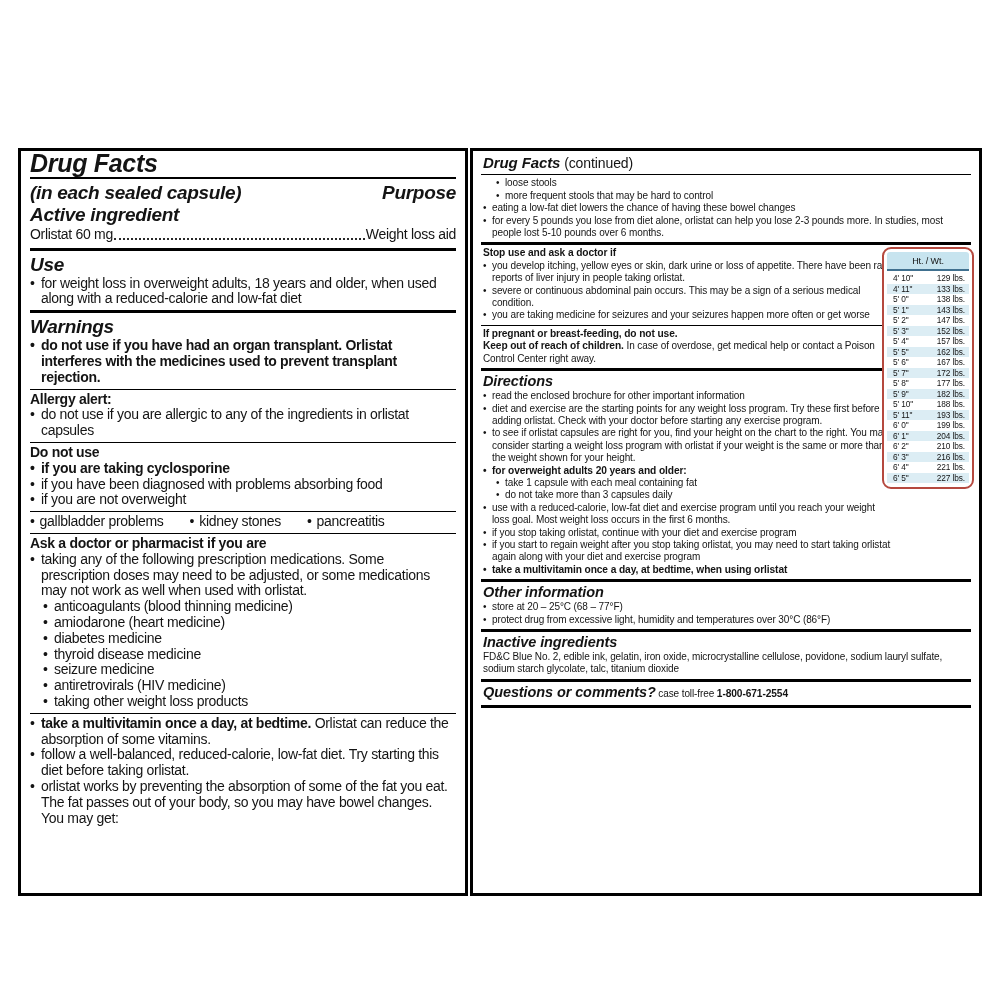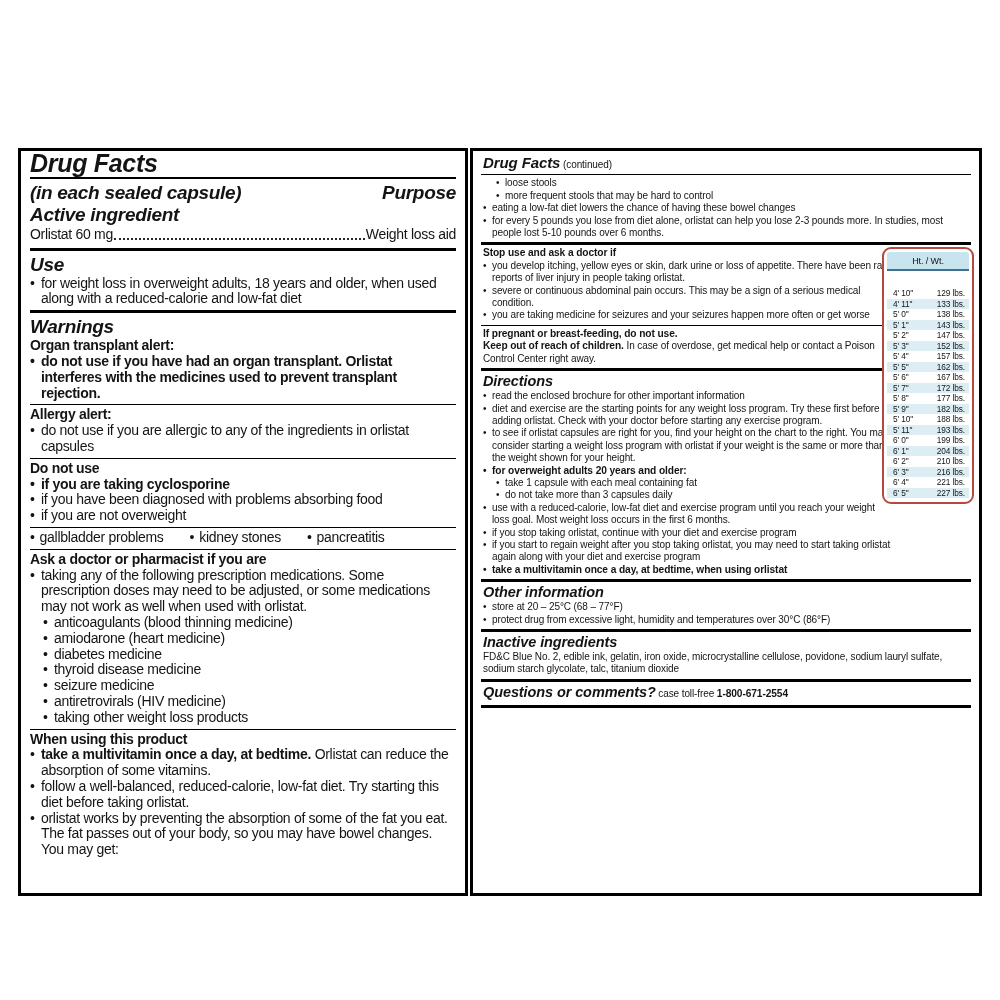--- a/index.html
+++ b/index.html
@@ -24,35 +24,35 @@
   .ai-head{display:flex;justify-content:space-between;align-items:flex-start;}
   .dotrow{display:flex;align-items:flex-end;padding:1px 0 2px 0;}
   .dotfill{flex:1;border-bottom:2px dotted #2a2a2a;margin:0 1px 3px 1px;}
   .inline-bullets{display:flex;gap:26px;}
   .inline-bullets .ib{display:flex;}
   .inline-bullets .ib .d{margin-right:5px;}
 
   
   .rt-titlerow{border-bottom:1.5px solid #000;padding:3px 0 3px 2px;}
   .rt-title-b{font-style:italic;font-weight:bold;font-size:15px;}
-  .rt-title-s{font-size:10px;margin-top:44px;}
+  .rt-title-s{font-size:14px;margin-top:44px;}
   .r-body{font-size:10px;line-height:12.4px;letter-spacing:-0.1px;}
   .h1r{font-style:italic;font-weight:bold;font-size:14.5px;line-height:17px;}
   .lblr{font-weight:bold;font-size:10.2px;}
   .rsec{padding:2px 0 3px 2px;}
   .rrt3{border-top:3px solid #000;}
   .rrt1{border-top:1.2px solid #000;}
   .pad-chart{padding-right:80px;}
   .b .d2{flex:0 0 9px;}
 
   
   .htwt{position:absolute;top:96px;right:5px;width:92px;border:2px solid #b5493f;border-radius:9px;
     background:#fff;padding:3px 3px 4px 3px;box-sizing:border-box;}
   .htwt-head{background:#c7e4ef;text-align:center;font-size:9px;font-weight:normal;
-    padding:3px 0 2px 0;border-bottom:2px solid #40708f;border-radius:3px 3px 0 0;margin-bottom:17px;}
+    padding:3px 0 2px 0;border-bottom:2px solid #40708f;border-radius:3px 3px 0 0;margin-bottom:2px;}
   .htwt-row{display:flex;justify-content:space-between;font-size:8.3px;line-height:10.5px;padding:0 4px 0 6px;}
   .htwt-row:nth-child(even){background:#dcedf4;}
 </style>
 </head>
 <body>
 
 <div class="label-wrap">
 
   <div class="box box-left l-body">
     <div class="lf-title">Drug Facts</div>
@@ -76,21 +76,20 @@
       <div class="h1l">Use</div>
       <div class="b">
         <span class="d">•</span>
         <span class="t">for weight loss in overweight adults, 18 years and older, when used along with a reduced-calorie and low-fat diet</span>
       </div>
     </div>
 
     <div class="sec rt3">
       <div class="h1l">Warnings</div>
 
-      <div class="lbl">Organ transplant alert:</div>
       <div class="b lbl">
         <span class="d">•</span>
         <span class="t">do not use if you have had an organ transplant. Orlistat interferes with the medicines used to prevent transplant rejection.</span>
       </div>
     </div>
 
     <div class="sec rt1">
       <div class="lbl">Allergy alert:</div>
       <div class="b">
         <span class="d">•</span>
@@ -163,21 +162,20 @@
           <span class="t">antiretrovirals (HIV medicine)</span>
         </div>
           <div class="b sub">
           <span class="d">•</span>
           <span class="t">taking other weight loss products</span>
         </div>
         </div>
     </div>
 
     <div class="sec rt1">
-      <div class="lbl">When using this product</div>
       <div class="b">
         <span class="d">•</span>
         <span class="t"><span class="lbl">take a multivitamin once a day, at bedtime.</span><span> Orlistat can reduce the absorption of some vitamins.</span></span>
       </div>
       <div class="b">
         <span class="d">•</span>
         <span class="t">follow a well-balanced, reduced-calorie, low-fat diet. Try starting this diet before taking orlistat.</span>
       </div>
       <div class="b">
         <span class="d">•</span>

